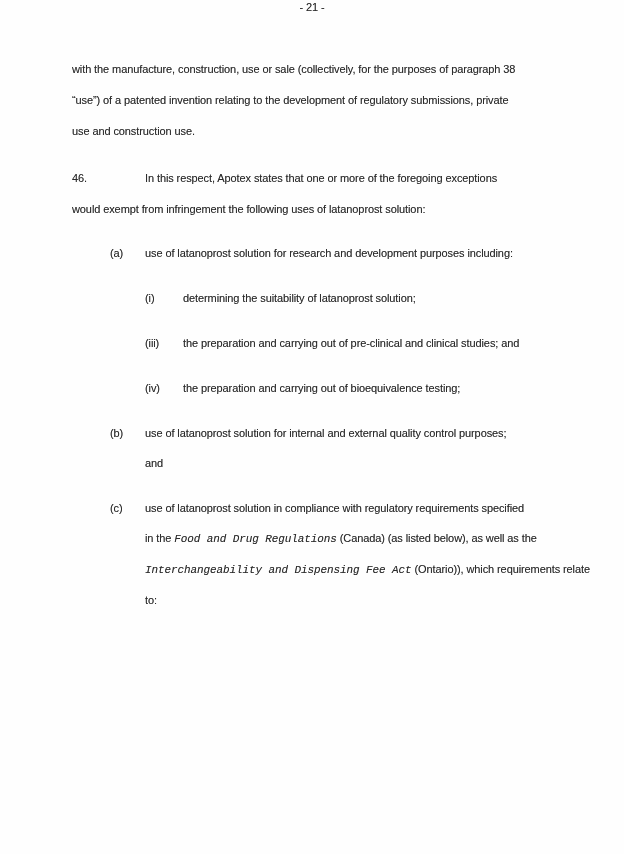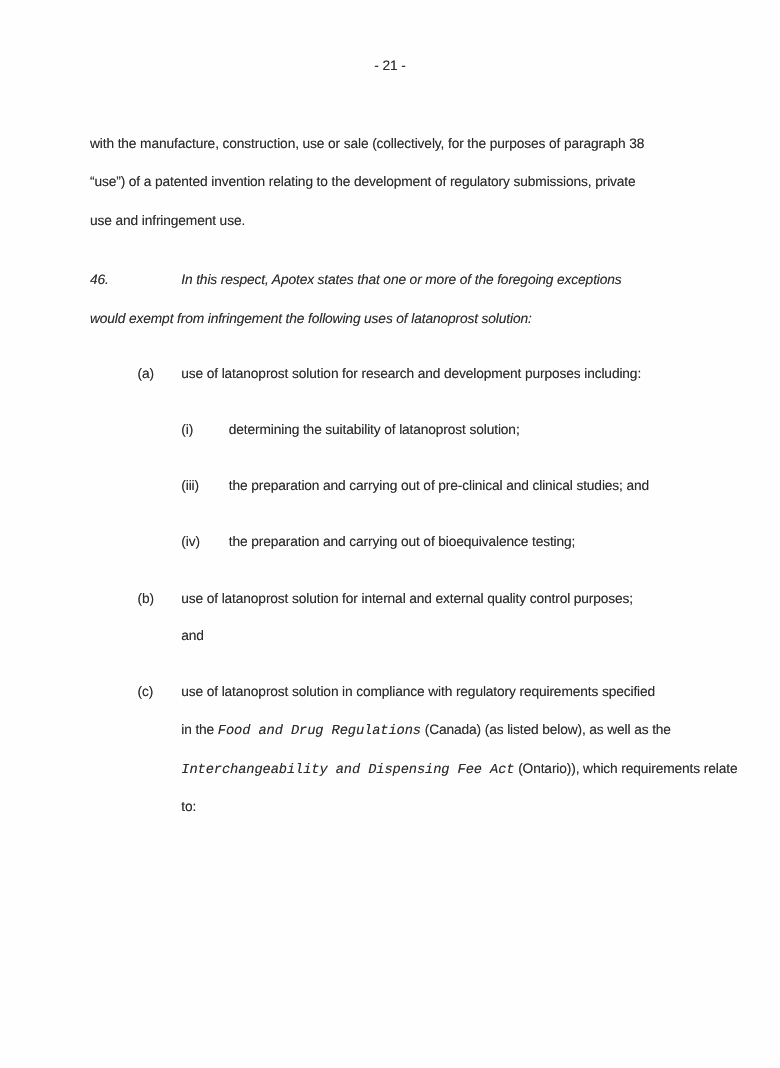--- a/index.html
+++ b/index.html
@@ -13,38 +13,36 @@
     height: 854px;
     background: #fefefe;
     overflow: hidden;
     font-family: "Liberation Sans", "DejaVu Sans", sans-serif;
     font-size: 11px;
     letter-spacing: -0.1px;
     color: #2b2b2b;
     text-shadow: 0 0 0.4px rgba(40,40,40,0.45);
   }
   .pageno {
-    padding-top: 46px;
     text-align: center;
     line-height: 14px;
   }
   .body-text {
     margin-left: 72px;
     margin-right: 56px;
   }
   .para {
     margin-top: 40px;
   }
   .pline {
     line-height: 31px;
     white-space: nowrap;
   }
   .para46 {
     margin-top: 16px;
-    font-style: italic;
   }
   .pnum {
     display: inline-block;
     width: 73px;
   }
   .item {
     display: flex;
     margin-top: 15px;
   }
   .item.first-item { margin-top: 13px; }
@@ -77,21 +75,21 @@
 
 <div class="page">
 
   <div class="pageno">- 21 -</div>
 
   <div class="body-text">
 
     <div class="para">
       <div class="pline">with the manufacture, construction, use or sale (collectively, for the purposes of paragraph 38</div>
       <div class="pline">“use”) of a patented invention relating to the development of regulatory submissions, private</div>
-      <div class="pline">use and infringement use.</div>
+      <div class="pline">use and construction use.</div>
     </div>
 
     <div class="para46">
       <div class="pline"><span class="pnum">46.</span><span>In this respect, Apotex states that one or more of the foregoing exceptions</span></div>
       <div class="pline">would exempt from infringement the following uses of latanoprost solution:</div>
     </div>
 
     <div class="item lvl1 first-item">
       <span class="label">(a)</span>
       <div class="content">

